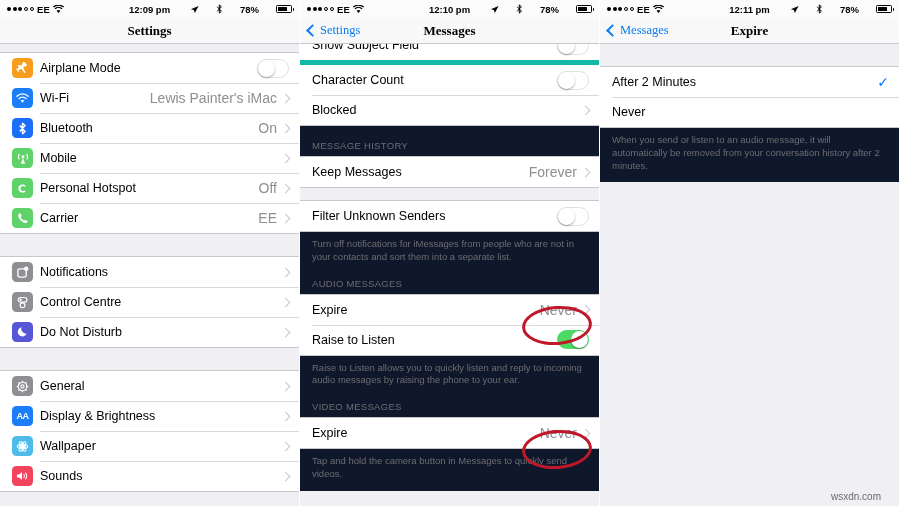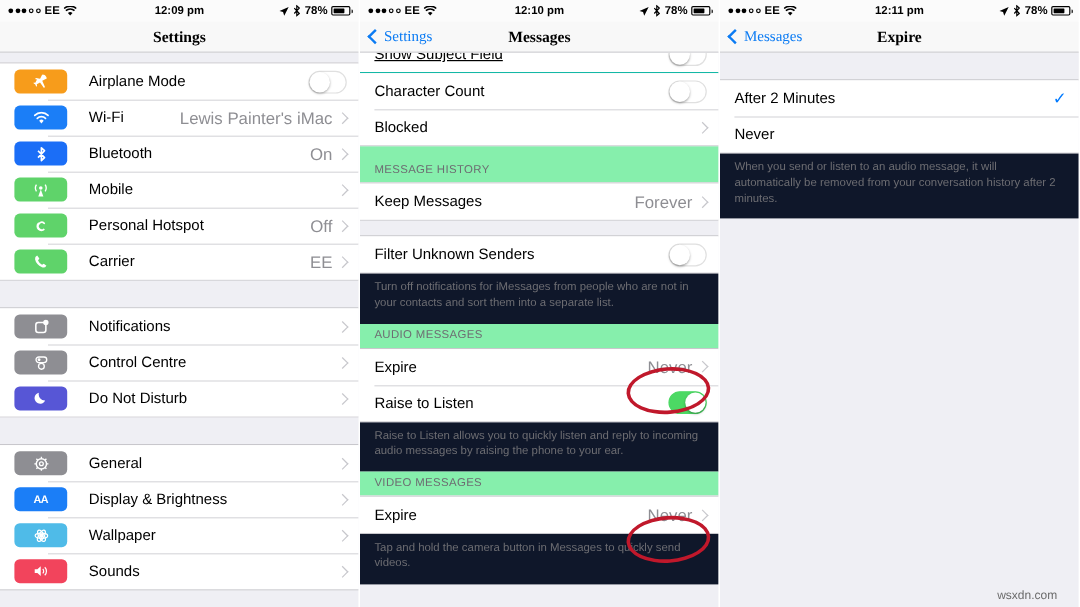--- a/index.html
+++ b/index.html
@@ -17,21 +17,21 @@
     height:18px;display:flex;align-items:center;
     padding:0 7px;font-size:9.5px;color:#000;font-weight:bold;
     background:#fbfbfb;position:relative;
   }
   .sb-left{display:flex;align-items:center;gap:3px;}
   .dots{display:flex;align-items:center;gap:1.5px;}
   .dot{width:4px;height:4px;border-radius:50%;background:#000;}
   .dot.hollow{background:transparent;border:1px solid #000;width:2.5px;height:2.5px;}
   .sb-carrier{font-size:9.5px;letter-spacing:.2px;}
   .sb-center{position:absolute;left:0;right:0;text-align:center;font-size:9.5px;font-weight:bold;pointer-events:none;}
-  .sb-right{margin-left:auto;display:flex;align-items:center;gap:3px;z-index:2;}
+  .sb-right{margin-left:auto;display:flex;align-items:center;gap:17px;z-index:2;}
   .battery{width:16px;height:8px;border:1px solid #000;border-radius:1.5px;position:relative;padding:1px;box-sizing:border-box;}
   .battery::after{content:"";position:absolute;right:-3px;top:2px;width:1.5px;height:3px;background:#000;border-radius:0 1px 1px 0;}
   .battery i{display:block;height:100%;width:78%;background:#000;border-radius:.5px;}
 
   
   .navbar{
     height:26px;background:#f8f8f8;border-bottom:1px solid #c8c7cc;
     display:flex;align-items:center;position:relative;padding:0 8px;
     box-sizing:border-box;
     font-family:Liberation Serif, serif;
@@ -54,43 +54,43 @@
     content:"";position:absolute;left:12px;right:0;top:0;height:1px;background:#d9d9dd;
   }
   .row.inset + .row.inset::before{left:40px;}
   .row-label{font-size:12.5px;color:#000;flex:1;white-space:nowrap;}
   .row-value{font-size:14px;color:#8e8e93;margin-right:5px;white-space:nowrap;}
   .chev{width:6px;height:6px;border-right:1.6px solid #c7c7cc;border-top:1.6px solid #c7c7cc;transform:rotate(45deg);flex:none;}
   .check{color:#007aff;font-size:14px;font-weight:bold;line-height:1;}
 
   .section-hdr{
     font-size:9.5px;color:#6d6d72;letter-spacing:.3px;
-    padding:14px 0 5px 12px;background:#86efac;text-transform:uppercase;
+    padding:14px 0 5px 12px;background:#0f172a;text-transform:uppercase;
   }
   .footer-note{
     font-size:9.5px;color:#6d6d72;line-height:1.35;
     padding:6px 14px 10px 12px;background:#0f172a;
   }
 
   
   .icon{
-    width:44px;height:20px;border-radius:4.5px;margin-right:18px;flex:none;
+    width:21px;height:20px;border-radius:4.5px;margin-right:7px;flex:none;
     display:flex;align-items:center;justify-content:center;
     color:#fff;font-size:11px;line-height:1;
   }
   .icon svg{display:block;}
 
   
   .toggle{width:32px;height:19px;border-radius:10px;position:relative;flex:none;background:#fff;border:1px solid #e0e0e0;box-sizing:border-box;}
   .toggle .knob{position:absolute;top:0px;left:0px;width:17px;height:17px;border-radius:50%;background:#fff;box-shadow:0 1px 2px rgba(0,0,0,.35);}
   .toggle.on{background:#4cd964;border-color:#4cd964;}
   .toggle.on .knob{left:auto;right:0px;}
 
   
-  .clipped{height:16px;overflow:hidden;position:relative;background:#fff;border-bottom:1px solid #14b8a6;text-decoration:underline;}
+  .clipped{height:16px;overflow:hidden;position:relative;background:#fff;border-bottom:5px solid #14b8a6;}
   .clipped .row{height:30px;margin-top:-14px;}
 
   
   .annot{
     position:absolute;border:3px solid #c0182b;border-radius:50%;
     pointer-events:none;transform:rotate(-4deg);
   }
 
   .watermark{
     position:absolute;right:18px;bottom:4px;font-size:10px;color:#6b6b6b;

